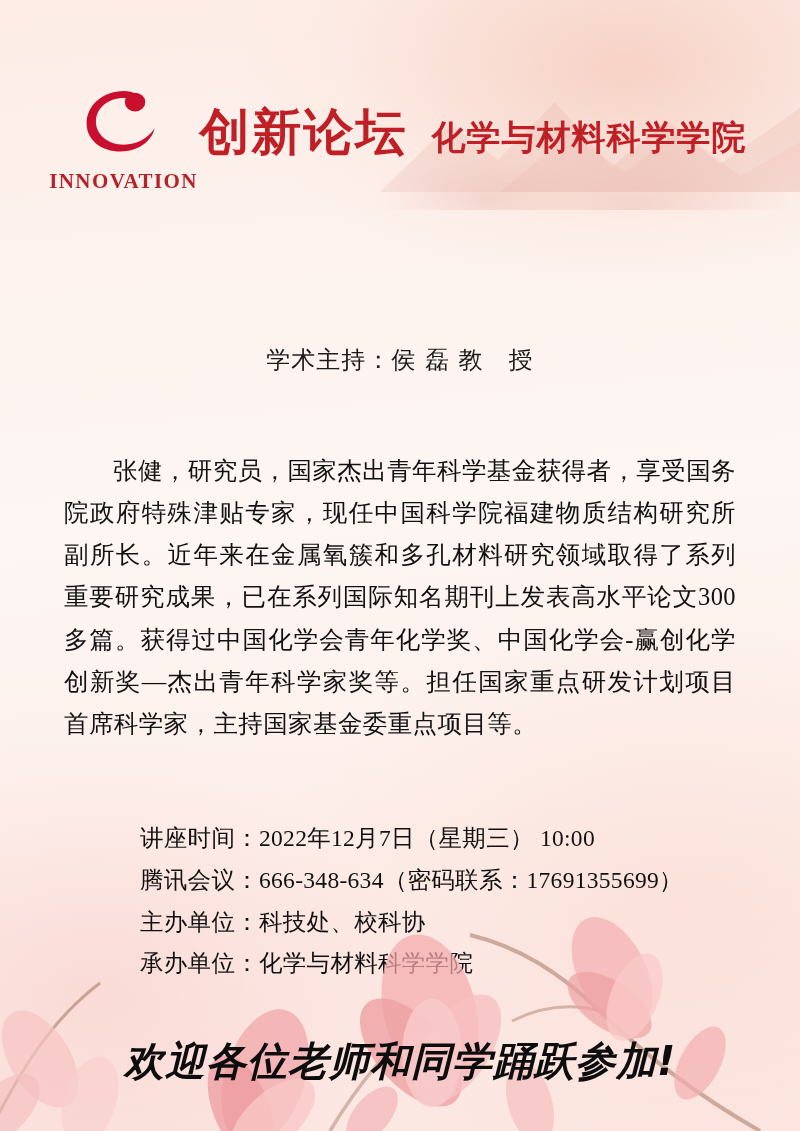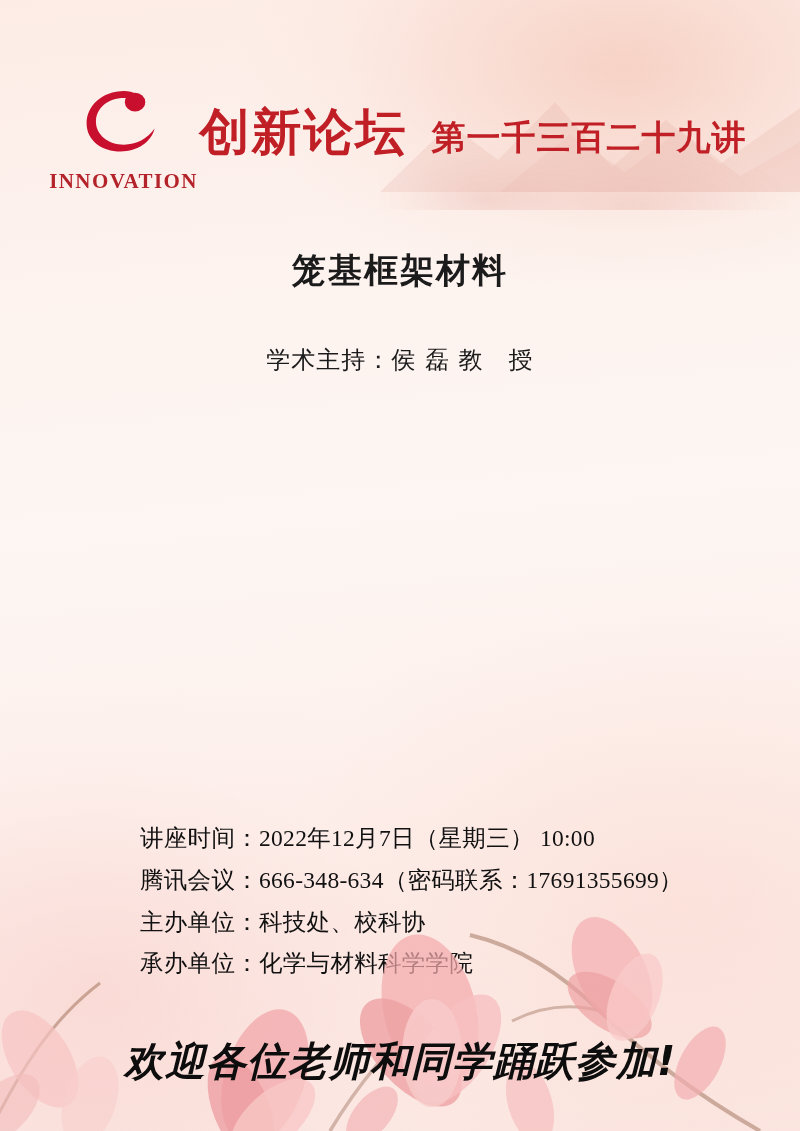--- a/index.html
+++ b/index.html
@@ -180,29 +180,29 @@
 
   <div class="header">
     <div class="logo-wrap">
       <svg class="logo-mark" viewBox="0 0 100 80">
         <path d="M50 6 C24 6 6 24 6 44 C6 64 24 77 46 77 C66 77 82 66 86 50 C78 62 64 69 50 69 C31 69 17 57 17 42 C17 26 31 14 50 14 C60 14 69 17 75 23 C70 10 61 6 50 6 Z" fill="#c8102e"></path>
         <ellipse cx="63" cy="19" rx="12" ry="11" fill="#c8102e"></ellipse>
       </svg>
       <div class="logo-text">INNOVATION</div>
     </div>
     <div class="forum-title">创新论坛</div>
-    <div class="lecture-no">第一千三百二十九讲</div>
-  </div>
-
-  <div class="talk-title">笼基框架材料</div>
+    <div class="lecture-no">化学与材料科学学院</div>
+  </div>
+
 
   <div class="speakers">
     <div>学术主持：侯 磊 教　授</div>
   </div>
 
+  <div class="bio">张健，研究员，国家杰出青年科学基金获得者，享受国务院政府特殊津贴专家，现任中国科学院福建物质结构研究所副所长。近年来在金属氧簇和多孔材料研究领域取得了系列重要研究成果，已在系列国际知名期刊上发表高水平论文300多篇。获得过中国化学会青年化学奖、中国化学会-赢创化学创新奖—杰出青年科学家奖等。担任国家重点研发计划项目首席科学家，主持国家基金委重点项目等。</div>
 
   <div class="info">
     <div>讲座时间：2022年12月7日（星期三） 10:00</div>
     <div>腾讯会议：666-348-634（密码联系：17691355699）</div>
     <div>主办单位：科技处、校科协</div>
     <div>承办单位：化学与材料科学学院</div>
   </div>
 
   <div class="floral-bottom">
     <svg width="800" height="420" viewBox="0 0 800 420">

